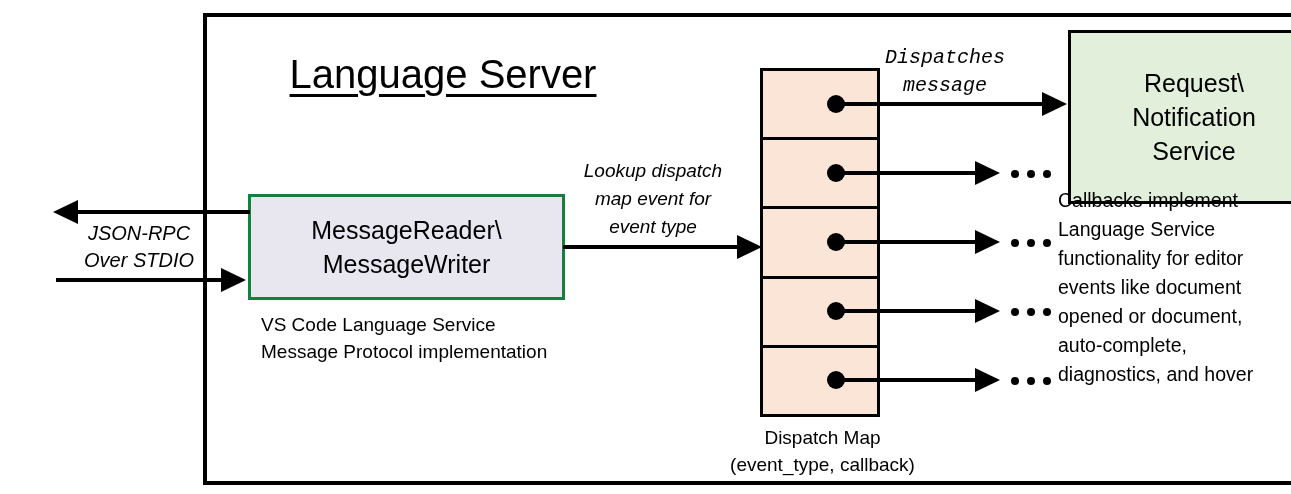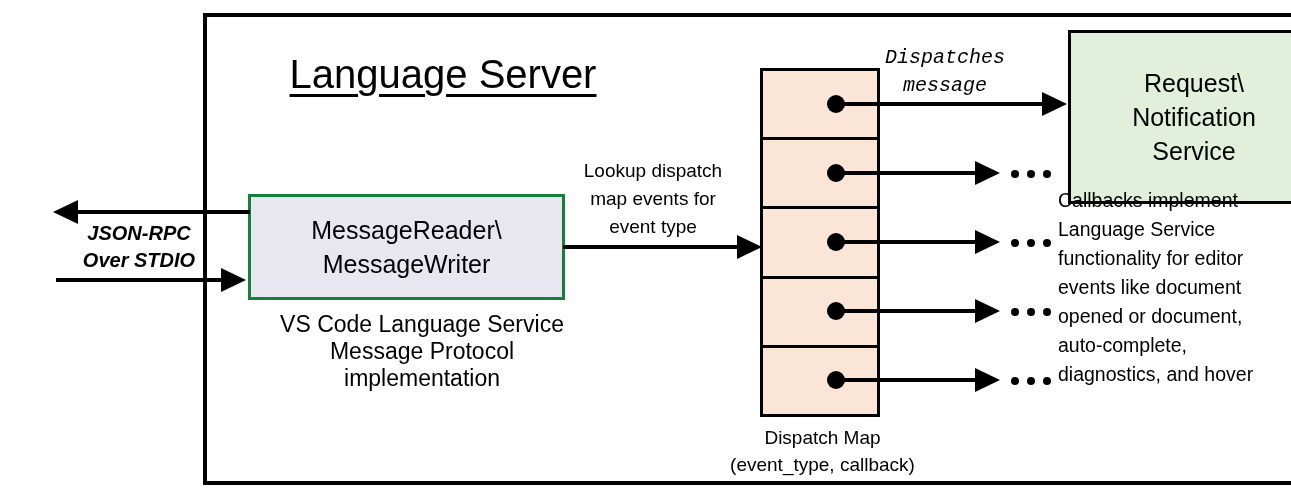--- a/index.html
+++ b/index.html
@@ -37,48 +37,47 @@
     white-space: nowrap;
   }
   .io-label {
     position: absolute;
     left: 5px; top: 220px; width: 172px;
     text-align: center;
     font-style: italic;
     font-size: 20px;
     line-height: 27px;
     white-space: nowrap;
-    font-weight: bold;
   }
   .reader-box {
     position: absolute;
     left: 200px; top: 194px;
     width: 317px; height: 106px;
     border: 3px solid #15803d;
     box-sizing: border-box;
     background: var(--reader-box-fill, #E8E6EF);
     display: flex;
     flex-direction: column;
     justify-content: center;
     align-items: center;
     font-size: 25px;
     line-height: 34px;
     text-align: center;
   }
   .reader-caption {
     position: absolute;
     left: 213px; top: 311px; width: 322px;
-    text-align: center;
-    font-size: 23px;
+    font-size: 19px;
     line-height: 27px;
   }
   .lookup-label {
     position: absolute;
     left: 510px; top: 157px; width: 190px;
     text-align: center;
+    font-style: italic;
     font-size: 19px;
     line-height: 28px;
     white-space: nowrap;
   }
   .dispatch-map {
     position: absolute;
     left: 712px; top: 68px;
     width: 120px; height: 349px;
     border: 3px solid #000;
     box-sizing: border-box;
@@ -159,21 +158,21 @@
     <div>MessageWriter</div>
   </div>
 
   <div class="reader-caption">
     <div>VS Code Language Service</div>
     <div>Message Protocol implementation</div>
   </div>
 
   <div class="lookup-label">
     <div>Lookup dispatch</div>
-    <div>map events for</div>
+    <div>map event for</div>
     <div>event type</div>
   </div>
 
   <div class="dispatch-map">
     <div class="dispatch-cell"></div>
     <div class="dispatch-cell"></div>
     <div class="dispatch-cell"></div>
     <div class="dispatch-cell"></div>
     <div class="dispatch-cell"></div>
   </div>

